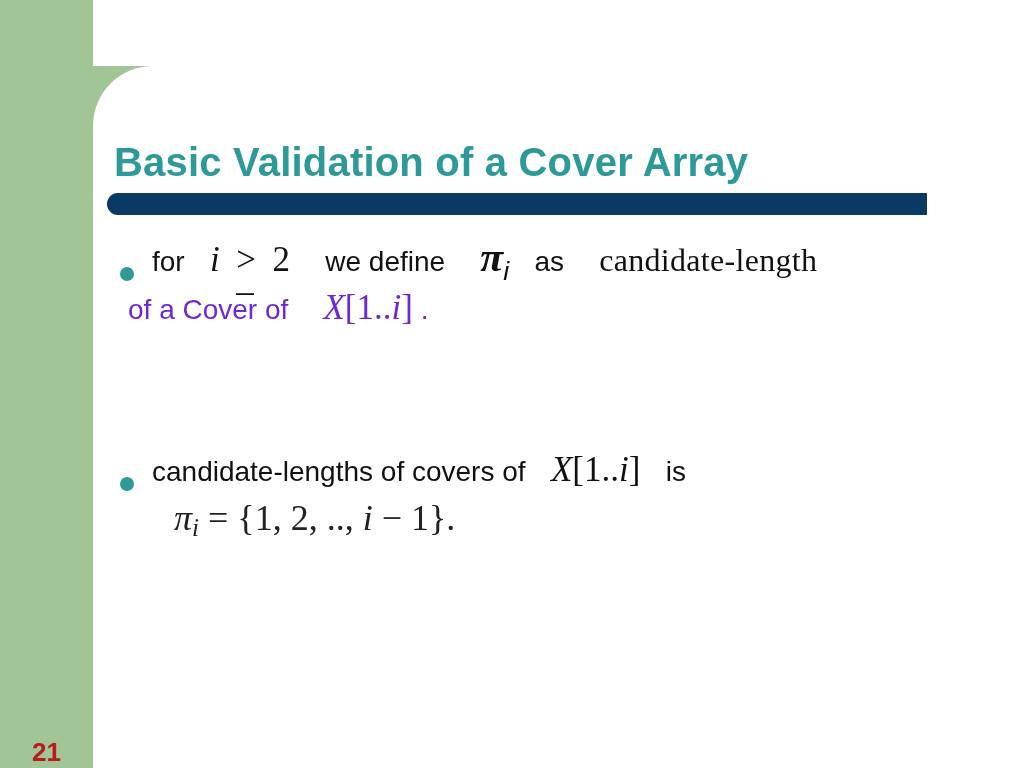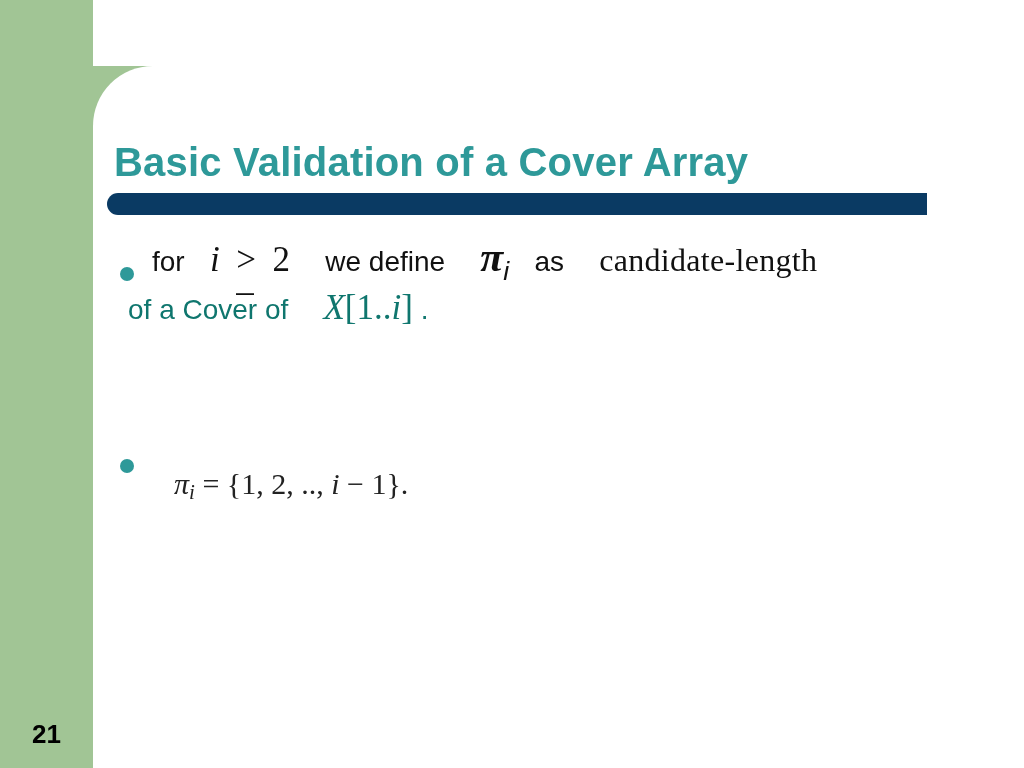--- a/index.html
+++ b/index.html
@@ -15,35 +15,35 @@
 
 .title { position: absolute; left: 114px; top: 140px; font-size: 40px; font-weight: bold; color: #2e9999; letter-spacing: 0.2px; }
 
 .rule { position: absolute; left: 107px; top: 193px; width: 820px; height: 22px; background: #0a3a63; border-radius: 11px 0 0 11px; }
 
 .content { position: absolute; left: 120px; top: 236px; width: 830px; color: #222; }
 
 .bullet-row { display: flex; align-items: baseline; margin-bottom: 4px; }
 .bullet-dot { width: 14px; height: 14px; border-radius: 50%; background: #2e9999; flex: 0 0 auto; margin-right: 18px; position: relative; top: 10px; }
 .bullet-body { font-size: 28px; line-height: 42px; color: #111; text-align: right; }
-.cont { margin-left: 8px; font-size: 28px; line-height: 42px; color: #0f766e; }
+.cont { margin-left: 8px; font-size: 28px; line-height: 42px; color: #6d28d9; }
 
 .mi { font-family: Georgia, 'Times New Roman', serif; font-style: italic; }
 .mr { font-family: Georgia, 'Times New Roman', serif; font-style: normal; }
 .sub { font-size: 0.65em; position: relative; top: 0.35em; font-style: italic; font-weight: bold; }
 .big { font-size: 1.25em; }
 .huge { font-size: 1.5em; font-weight: 400; }
 .script { font-family: Georgia, 'Times New Roman', serif; font-size: 32px; letter-spacing: 0.3px; }
 .ge { font-family: Georgia, 'Times New Roman', serif; font-style: normal; }
 .gap { display: inline-block; width: 0.35em; }
 
-.page-num { position: absolute; left: 0; bottom: 0; width: 93px; height: 60px; display: flex; align-items: flex-end; justify-content: center; padding-bottom: 18px; color: #000000; font-size: 26px; font-weight: bold; }
+.page-num { position: absolute; left: 0; bottom: 0; width: 93px; height: 60px; display: flex; align-items: flex-end; justify-content: center; padding-bottom: 0; color: #b91c1c; font-size: 26px; font-weight: bold; }
 
 .block2 { margin-top: 118px; }
-.eqline { margin-left: 54px; margin-top: 3px; font-size: 30px; font-family: Georgia, 'Times New Roman', serif; }
+.eqline { margin-left: 54px; margin-top: 3px; font-size: 36px; font-family: Georgia, 'Times New Roman', serif; }
 .eqline .sub2 { font-size: 0.7em; position: relative; top: 0.25em; font-style: italic; }
 </style>
 </head>
 <body>
 
 <div class="slide">
 
   <div class="sidebar"></div>
   <div class="corner"></div>
   <div class="corner-cover"></div>
@@ -75,20 +75,27 @@
     </div>
     <div class="cont">
       <span>of  a  Cover  of</span>
       <span class="gap"></span><span class="gap"></span>
       <span class="mi big">X</span><span class="mr big">[1..</span><span class="mi big">i</span><span class="mr big">]</span>
       <span>.</span>
     </div>
 
     <div class="bullet-row block2">
       <div class="bullet-dot"></div>
+      <div class="bullet-body">
+        <span>candidate-lengths of covers of</span>
+        <span class="gap"></span>
+        <span class="mi big">X</span><span class="mr big">[1..</span><span class="mi big">i</span><span class="mr big">]</span>
+        <span class="gap"></span>
+        <span>is</span>
+      </div>
     </div>
     <div class="eqline">
       <span class="mi">π</span><span class="sub2">i</span><span class="mr"> = {1, 2, .., </span><span class="mi">i</span><span class="mr"> − 1}.</span>
     </div>
 
   </div>
 
   <div class="page-num">21</div>
 
 </div>

